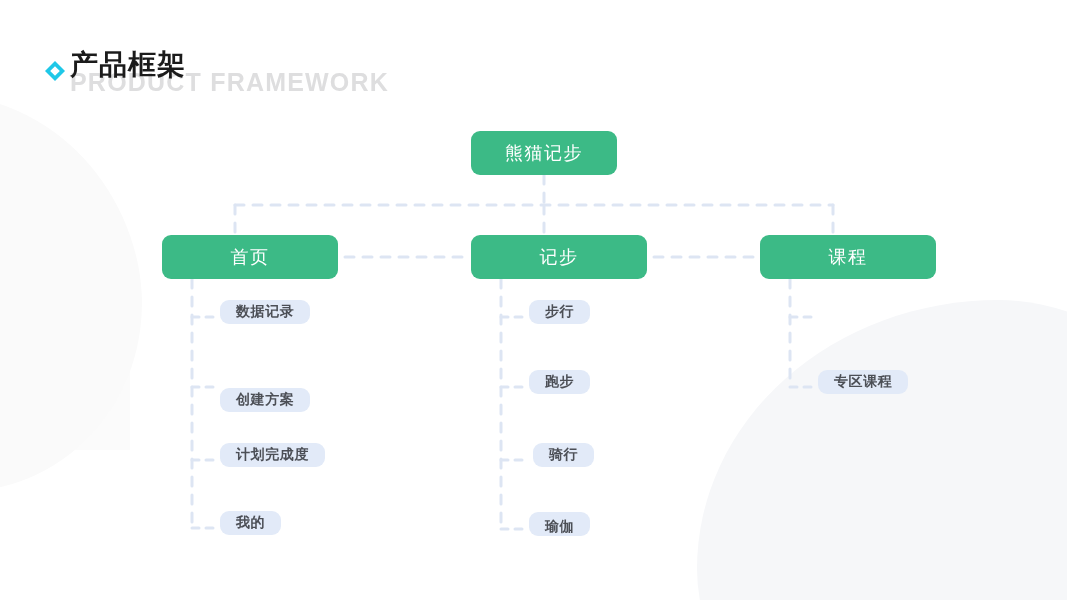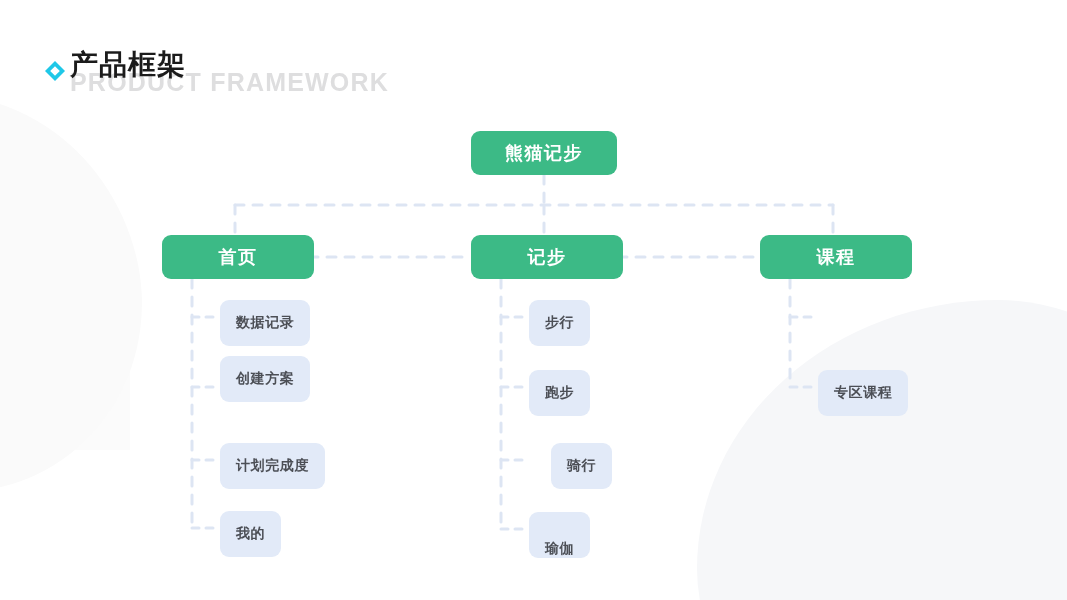--- a/index.html
+++ b/index.html
@@ -108,46 +108,46 @@
     display: flex;
     align-items: center;
     justify-content: center;
     white-space: nowrap;
   }
   .node-root, .node-branch {
     background: #3cba86;
     color: #ffffff;
     border-radius: 9px;
     font-size: 18px;
-    font-weight: bold;
+    font-weight: normal;
     letter-spacing: 1.5px;
   }
   .node-root {
     width: 146px;
     height: 44px;
     left: 471px;
     top: 131px;
   }
   .node-branch {
-    width: 152px;
+    width: 176px;
     height: 44px;
     top: 235px;
   }
   .node-branch.col0 { left: 162px; }
   .node-branch.col1 { left: 471px; }
   .node-branch.col2 { left: 760px; }
 
   .node-leaf {
     background: #e2eaf8;
     color: #4c4f56;
     border-radius: 9px;
     font-size: 14px;
     font-weight: bold;
     letter-spacing: 0.6px;
-    height: 46px;
+    height: 24px;
     padding: 0 16px;
   }
 </style>
 </head>
 <body>
 
 <div class="bg-layer">
   <div class="blob-left-2"></div>
   <div class="blob-left"></div>
   <div class="blob-right"></div>
@@ -206,37 +206,37 @@
   <div class="node node-branch col1">
     <span>记步</span>
   </div>
   <div class="node node-branch col2">
     <span>课程</span>
   </div>
 
   <div class="node node-leaf" style="left:220px; top:300px;">
     <span>数据记录</span>
   </div>
-  <div class="node node-leaf" style="left:220px; top:356px;">
+  <div class="node node-leaf" style="left:220px; top:388px;">
     <span>创建方案</span>
   </div>
   <div class="node node-leaf" style="left:220px; top:443px;">
     <span>计划完成度</span>
   </div>
   <div class="node node-leaf" style="left:220px; top:511px;">
     <span>我的</span>
   </div>
 
   <div class="node node-leaf" style="left:529px; top:300px;">
     <span>步行</span>
   </div>
   <div class="node node-leaf" style="left:529px; top:370px;">
     <span>跑步</span>
   </div>
-  <div class="node node-leaf" style="left:551px; top:443px;">
+  <div class="node node-leaf" style="left:533px; top:443px;">
     <span>骑行</span>
   </div>
   <div class="node node-leaf" style="left:529px; top:512px;align-items:flex-end;">
     <span>瑜伽</span>
   </div>
 
   <div class="node node-leaf" style="left:818px; top:370px;">
     <span>专区课程</span>
   </div>
 

